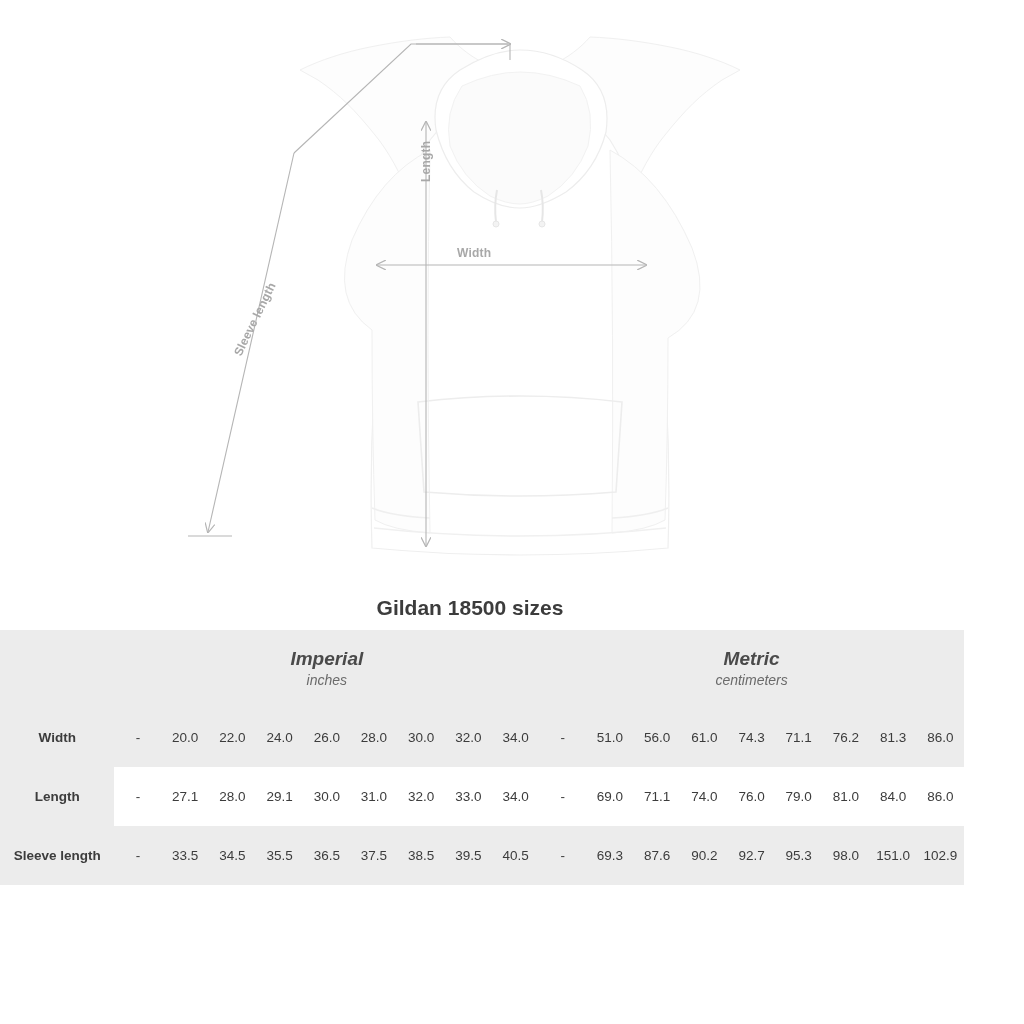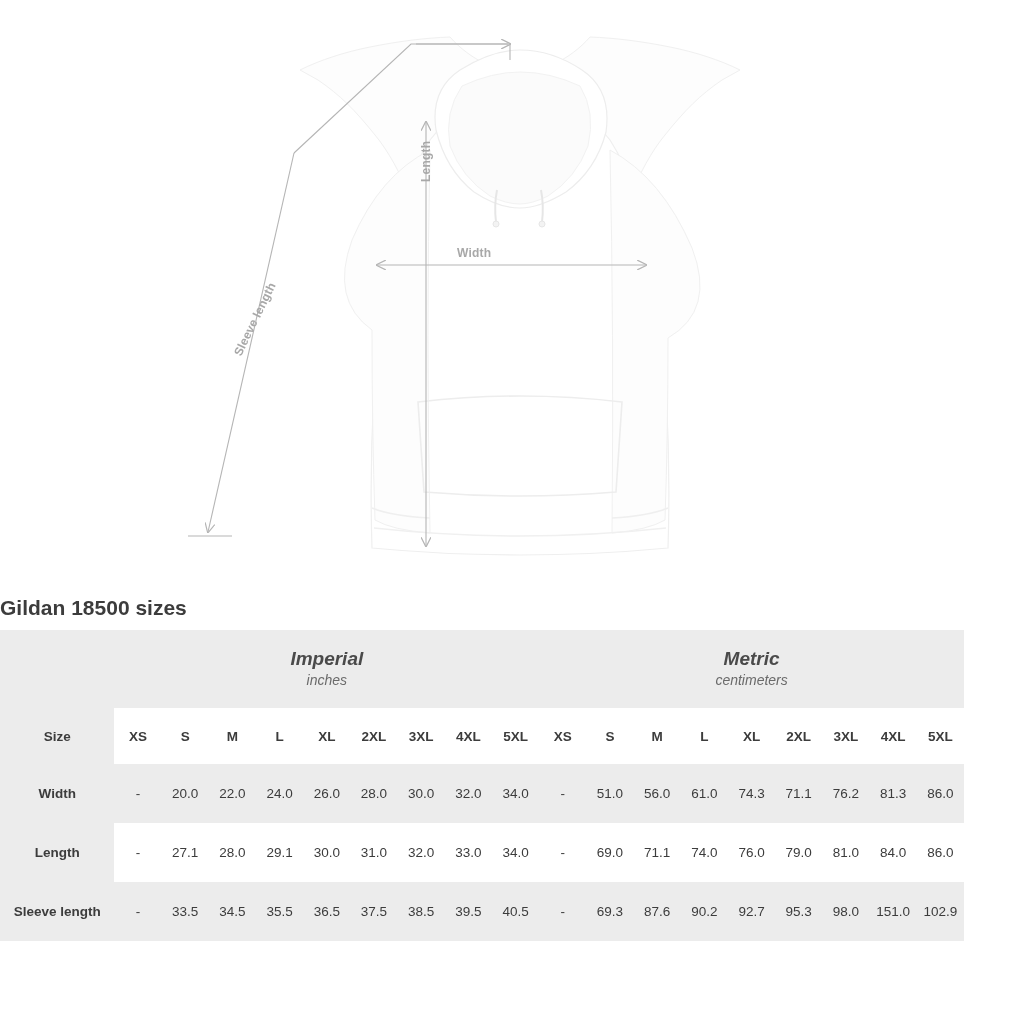--- a/index.html
+++ b/index.html
@@ -51,20 +51,21 @@
   }
   .label-sleeve {
     left: 231px;
     top: 352px;
     transform: rotate(-64deg);
     transform-origin: left top;
   }
 
   
   .title-block {
+    text-align: center;
     margin-top: 10px;
   }
   .chart-title {
     font-size: 21px;
     font-weight: bold;
     color: #3c3c3c;
     margin: 0 0 10px 0;
   }
   .chart-note {
     font-size: 13px;
@@ -249,41 +250,20 @@
           <td class="unit-head" colspan="9">
             <span class="unit-name">Imperial</span>
             <span class="unit-sub">inches</span>
           </td>
           <td class="unit-head colgroup-sep" colspan="9">
             <span class="unit-name">Metric</span>
             <span class="unit-sub">centimeters</span>
           </td>
         </tr>
 
-        <tr class="size-head-row">
-          <th class="rowlabel">Size</th>
-          <th>XS</th>
-          <th>S</th>
-          <th>M</th>
-          <th>L</th>
-          <th>XL</th>
-          <th>2XL</th>
-          <th>3XL</th>
-          <th>4XL</th>
-          <th>5XL</th>
-          <th class="colgroup-sep">XS</th>
-          <th>S</th>
-          <th>M</th>
-          <th>L</th>
-          <th>XL</th>
-          <th>2XL</th>
-          <th>3XL</th>
-          <th>4XL</th>
-          <th>5XL</th>
-        </tr>
 
         <tr class="data-row row-shaded">
           <td class="rowlabel">Width</td>
           <td>-</td>
           <td>20.0</td>
           <td>22.0</td>
           <td>24.0</td>
           <td>26.0</td>
           <td>28.0</td>
           <td>30.0</td>

